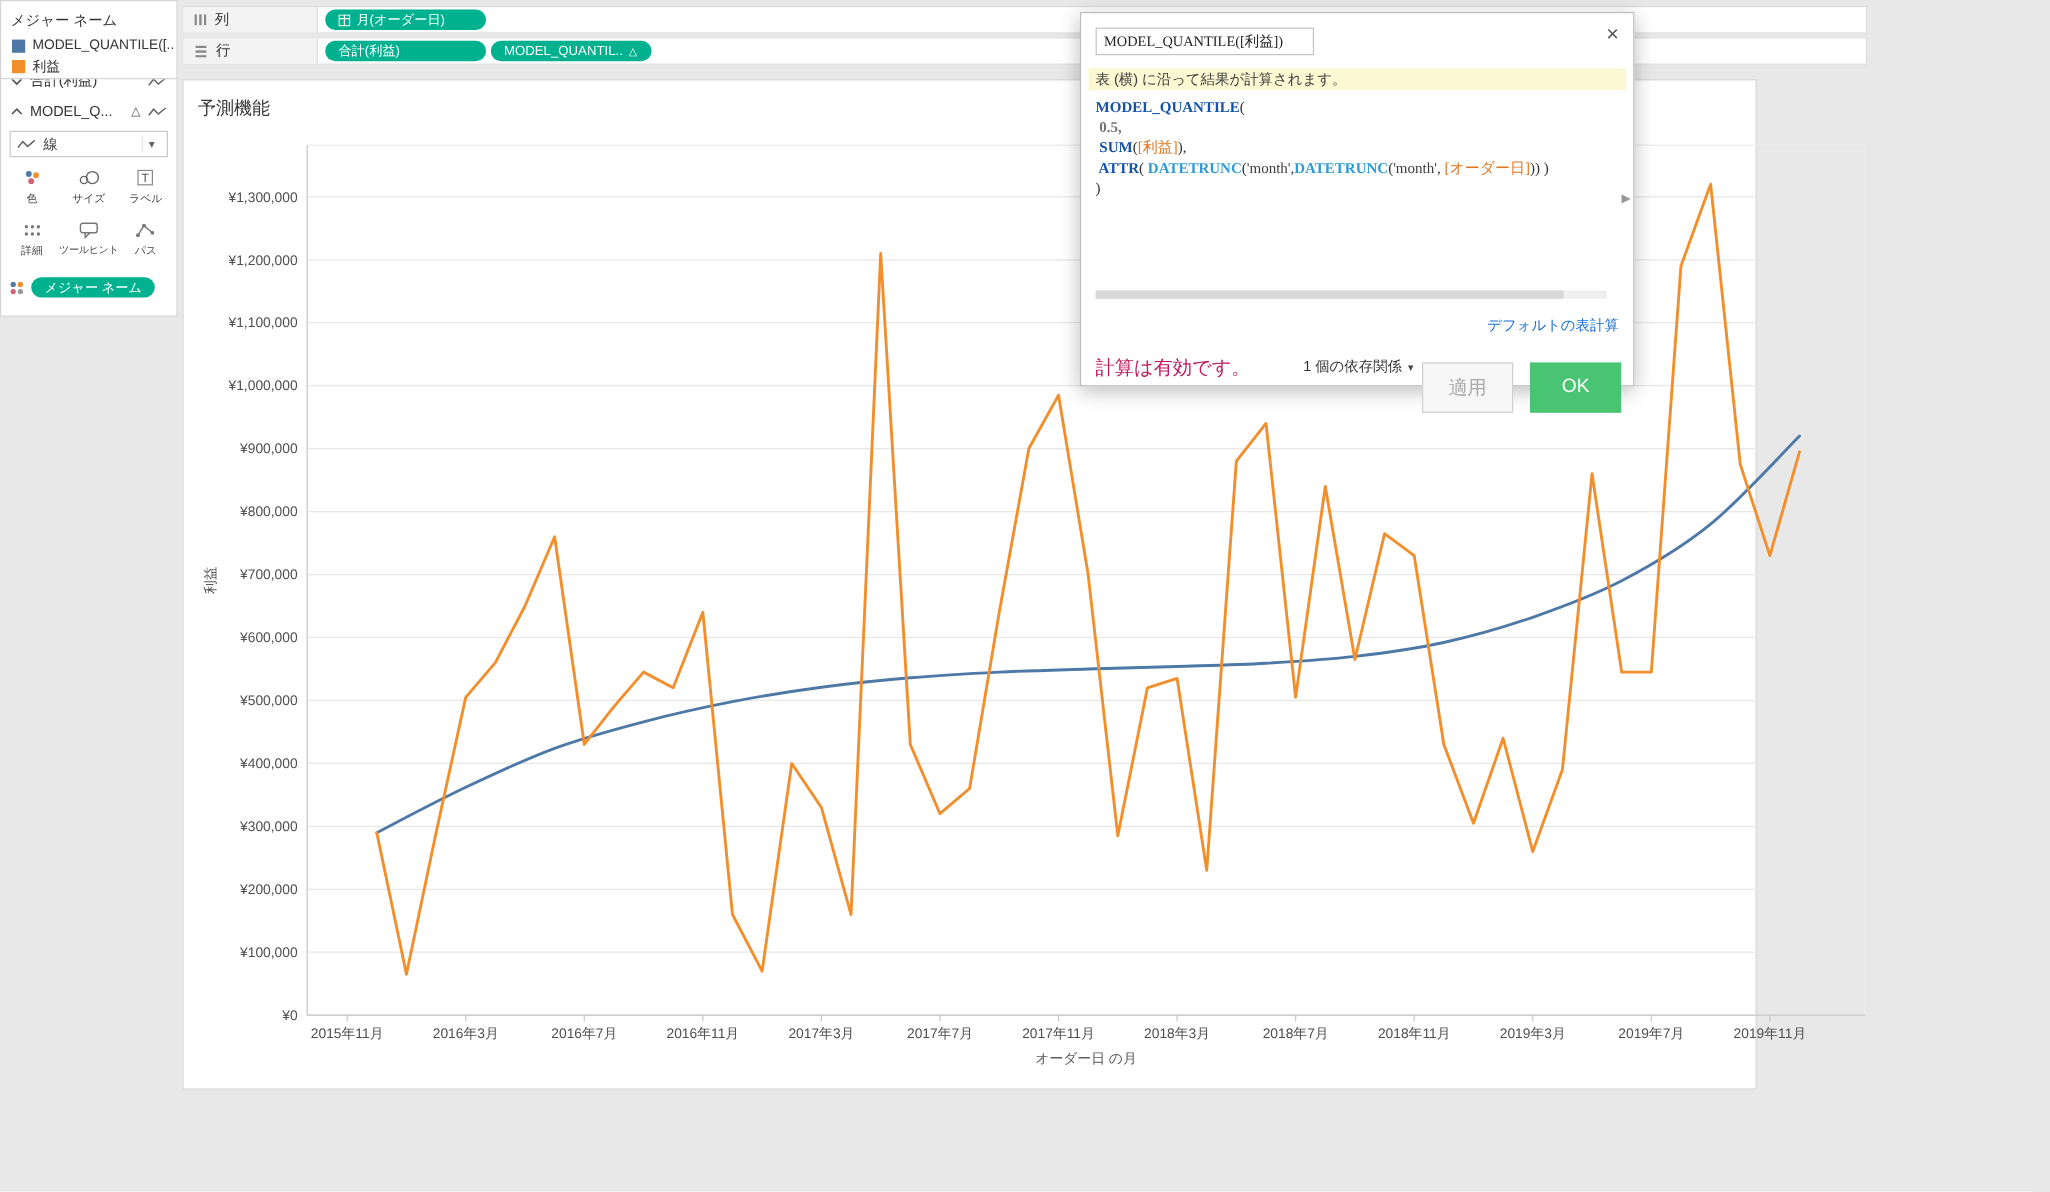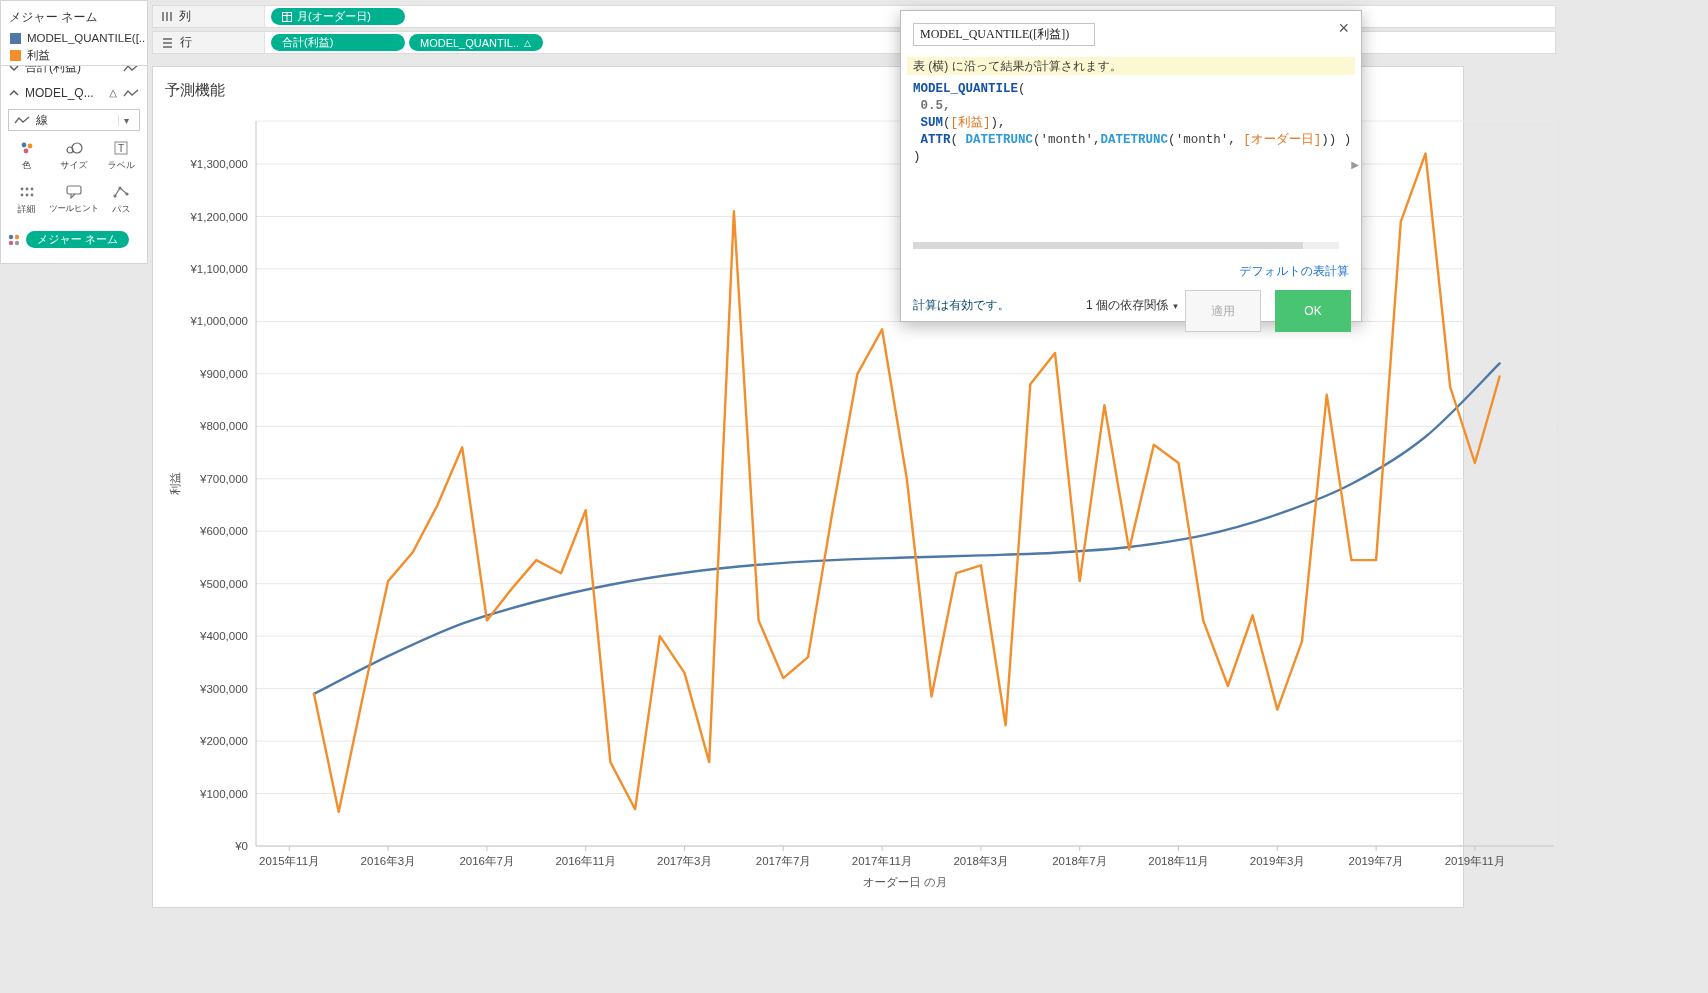--- a/index.html
+++ b/index.html
@@ -42,35 +42,35 @@
   .shelf-pills { display:flex; align-items:center; gap:4px; padding-left:6px; }
 
   .sheet { position:absolute; left:152px; top:66px; width:1312px; height:842px; background:#fff; border:1px solid #d4d4d4; }
   .sheet-title { position:absolute; left:12px; top:14px; font-size:15px; color:#383838; }
   .chart-svg { position:absolute; left:0; top:0; }
 
   .dialog { position:absolute; left:900px; top:10px; width:462px; height:312px; background:#fff; border:1px solid #bdbdbd; box-shadow:0 4px 16px rgba(0,0,0,.28); z-index:10; }
   .dlg-name { position:absolute; left:12px; top:12px; width:182px; height:23px; border:1px solid #c4c4c4; font-size:12px; padding:0 6px; font-family:Liberation Serif, serif; color:#222; }
   .dlg-close { position:absolute; right:12px; top:8px; font-size:18px; color:#555; background:none; border:none; cursor:pointer; line-height:1; }
   .dlg-notice { position:absolute; left:6px; top:46px; width:448px; height:18px; background:#fbf8d2; font-size:12px; color:#3c3c3c; display:flex; align-items:center; padding:0 6px; }
-  .dlg-formula { position:absolute; left:12px; top:70px; right:20px; font-family:Liberation Mono, monospace; font-size:12.5px; line-height:17px; white-space:pre; }
+  .dlg-formula { position:absolute; left:12px; top:70px; right:20px; font-family:Liberation Serif, serif; font-size:12.5px; line-height:17px; white-space:pre; }
   .tk-fn  { color:#1553a8; font-weight:bold; }
   .tk-fn2 { color:#2e9bd6; font-weight:bold; }
   .tk-fld { color:#e0761f; }
   .tk-num { color:#737373; font-weight:bold; }
   .tk-str { color:#3c3c3c; }
   .tk-p   { color:#333; }
   .dlg-pane-arrow { position:absolute; right:2px; top:148px; color:#999; font-size:10px; }
   .dlg-scroll { position:absolute; left:12px; top:231px; width:426px; height:7px; background:#efefef; }
   .dlg-scroll-thumb { width:390px; height:7px; background:#d8d8d8; cursor:pointer; }
   .dlg-link { position:absolute; right:12px; top:252px; font-size:12px; color:var(--link-blue,#1a6fd4); text-decoration:none; cursor:pointer; }
-  .dlg-status { position:absolute; left:12px; top:286px; font-size:12px; color:#0c4a6e; }
+  .dlg-status { position:absolute; left:12px; top:286px; font-size:16px; color:#be185d; }
   .dlg-dep { position:absolute; left:185px; top:286px; font-size:12px; color:#333; display:flex; align-items:center; gap:5px; cursor:pointer; }
   .dlg-dep .caret { font-size:9px; color:#444; }
-  .dlg-btn { position:absolute; top:279px; width:76px; height:42px; font-size:12px; display:flex; align-items:center; justify-content:center; cursor:pointer; }
+  .dlg-btn { position:absolute; top:291px; width:76px; height:42px; font-size:16px; display:flex; align-items:center; justify-content:center; cursor:pointer; }
   .dlg-apply { left:284px; border:1px solid #cfcfcf; background:#f7f7f7; color:#a9a9a9; }
   .dlg-ok { left:374px; border:none; background:var(--ok-green,#48c472); color:#fff; }
 </style>
 </head>
 <body>
 
 <div class="panel panel-pages">
   <div class="panel-title">ページ</div>
 </div>
 

